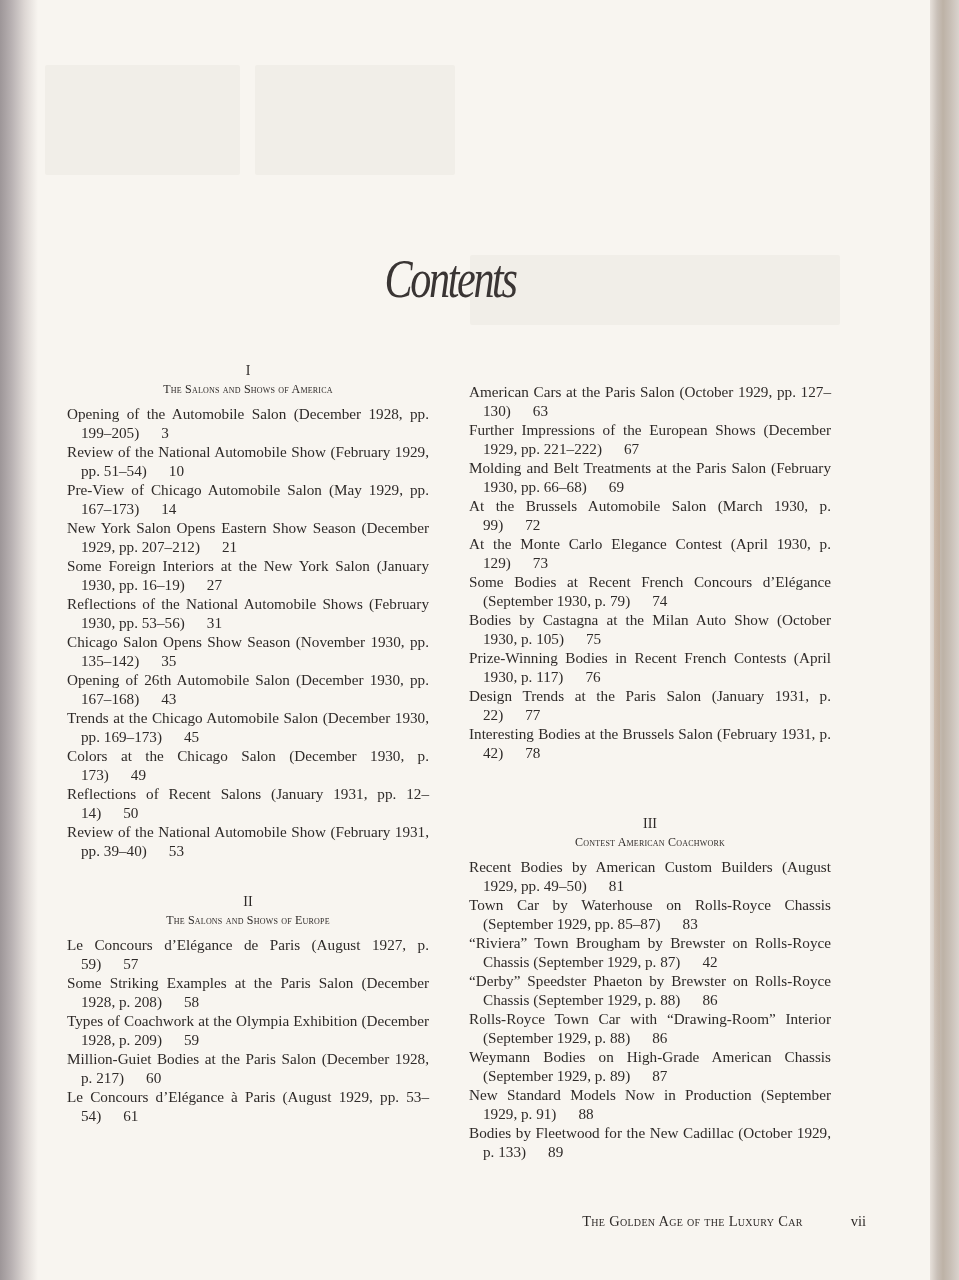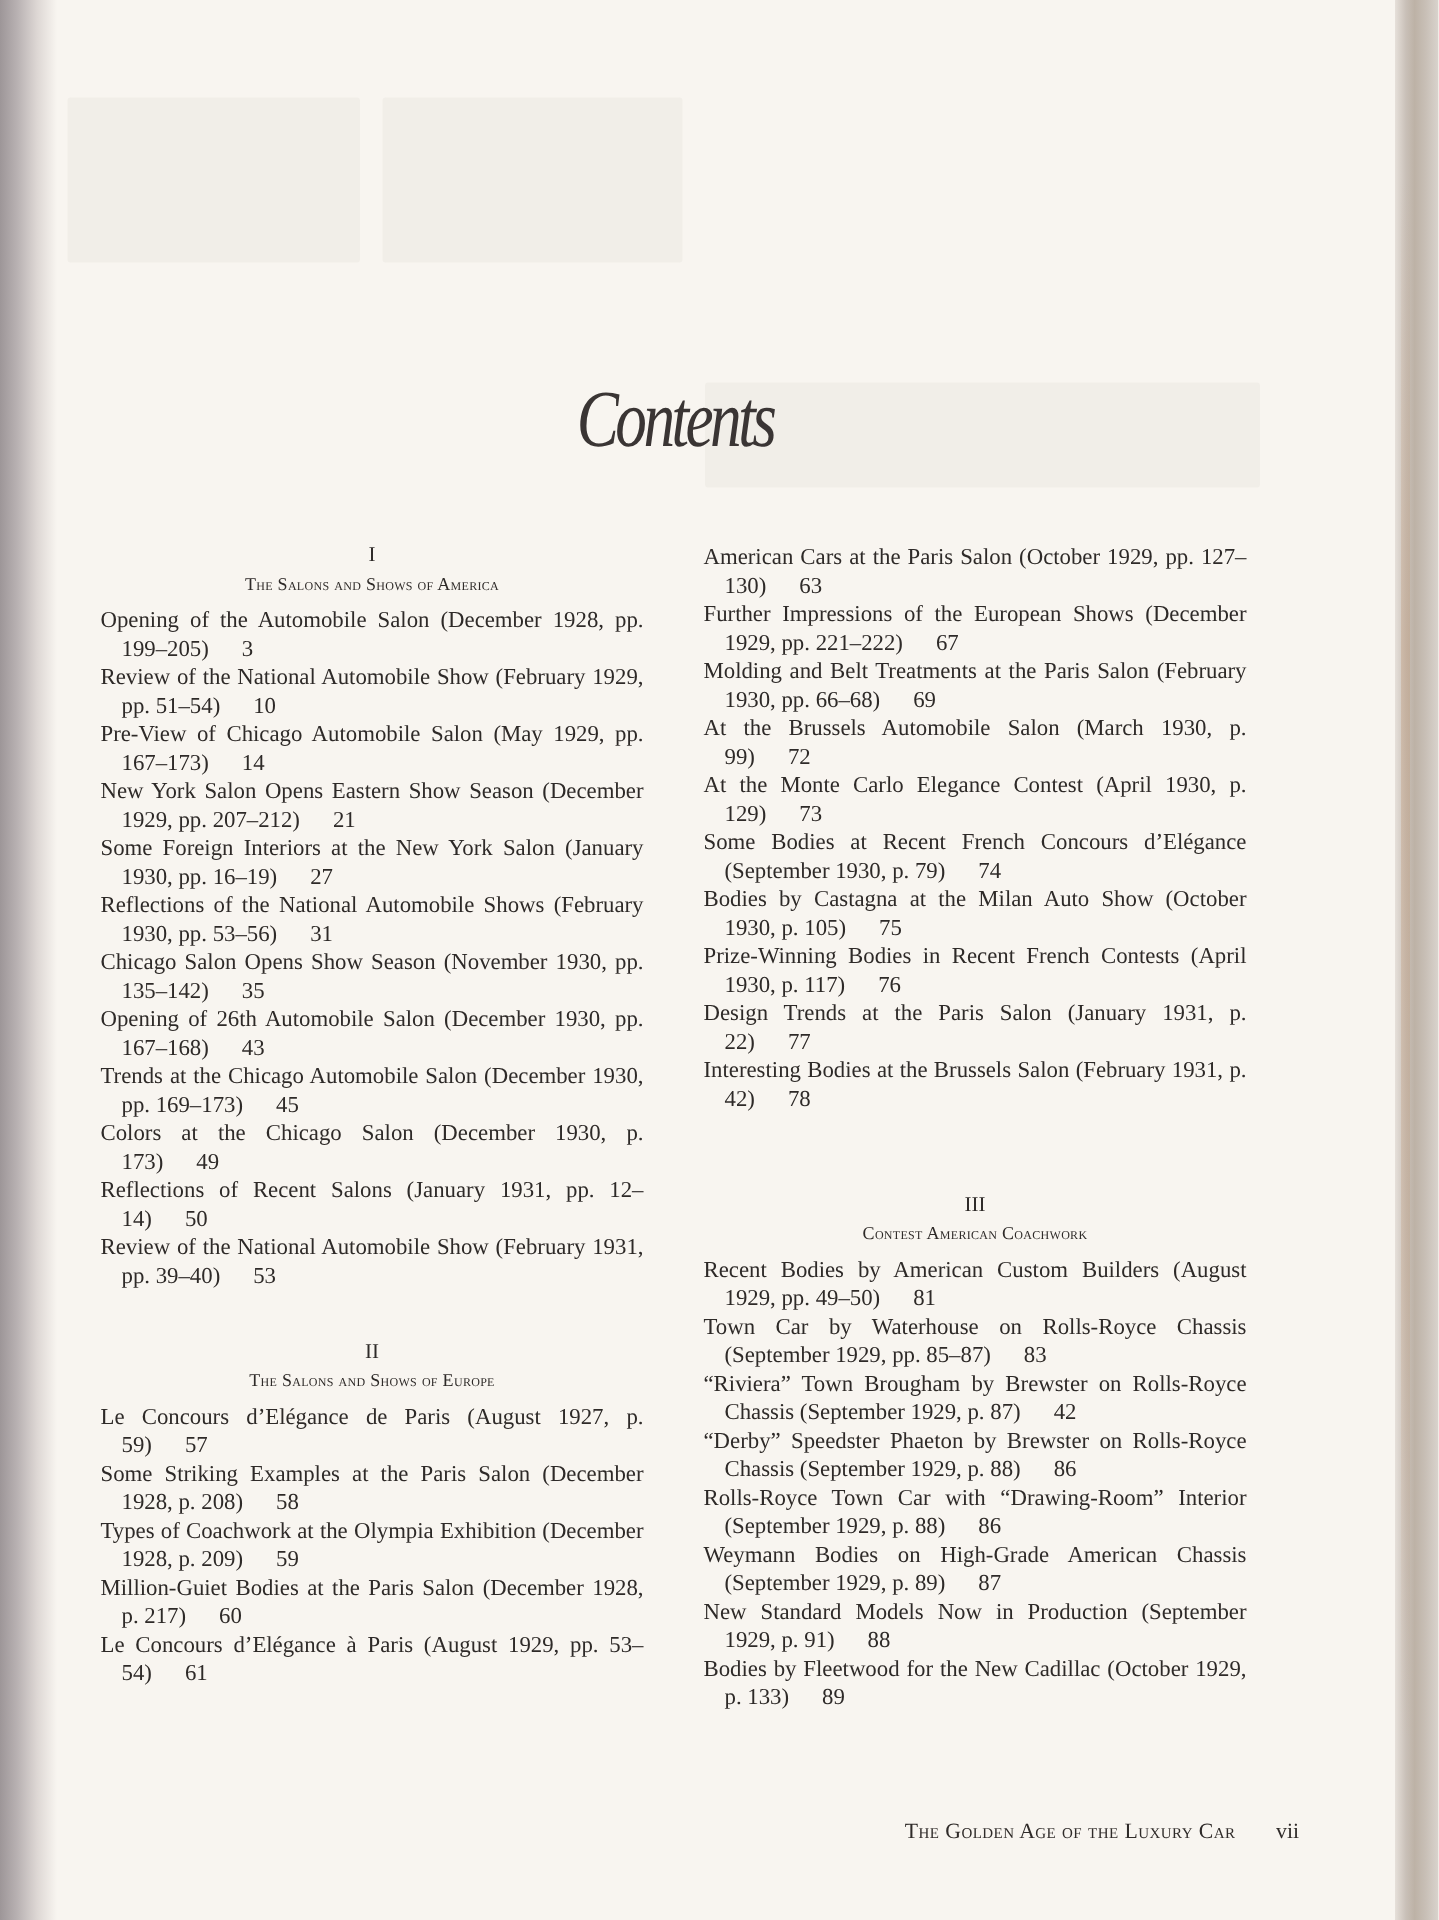--- a/index.html
+++ b/index.html
@@ -65,21 +65,21 @@
     }
 
     .col {
       position: absolute;
       top: 362px;
       width: 362px;
       font-size: 15.2px;
       line-height: 19px;
     }
     .col-left { left: 67px; }
-    .col-right { left: 469px; }
+    .col-right { left: 469px; margin-top: 20px; }
 
     .section-head {
       text-align: center;
       margin-bottom: 6px;
     }
     .section-num {
       display: block;
       font-size: 14px;
       line-height: 18px;
     }
@@ -109,21 +109,21 @@
       width: 866px;
       text-align: right;
       font-size: 14.5px;
       color: #2f2b29;
     }
     .footer .running-title {
       font-variant: small-caps;
       letter-spacing: 0.3px;
     }
     .footer .folio {
-      margin-left: 27px;
+      margin-left: 48px;
     }
   </style>
 </head>
 <body>
 
 <div class="page"></div>
 <div class="left-shadow"></div>
 <div class="right-edge"></div>
 
 <div class="bleed" style="left:45px;top:65px;width:195px;height:110px;"></div>

